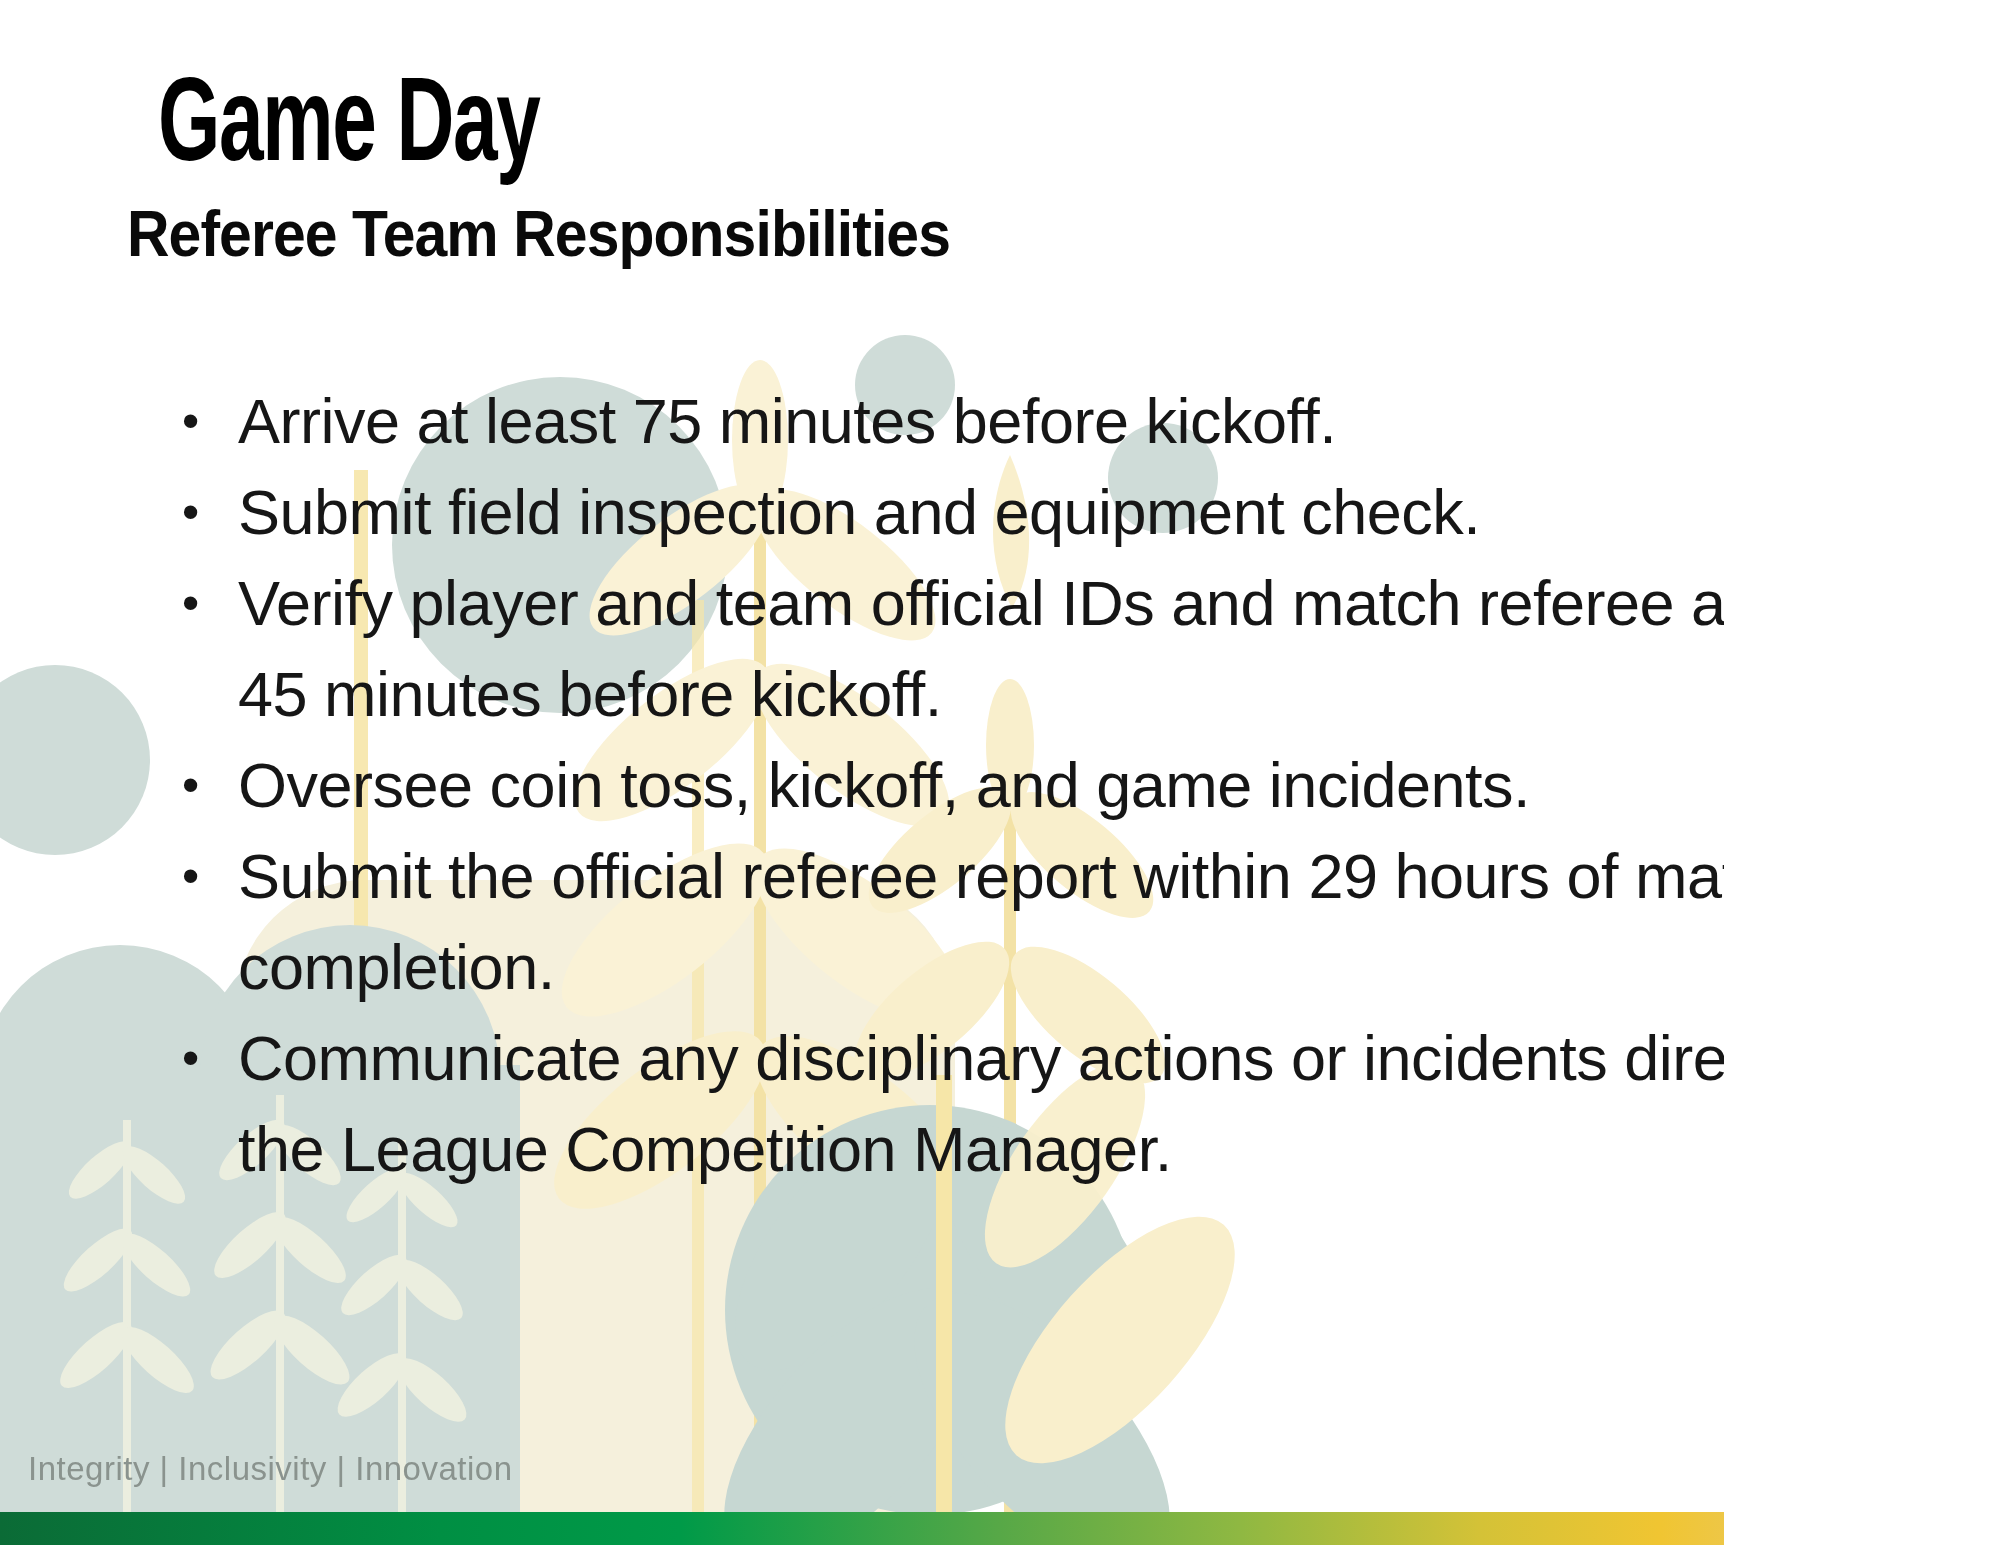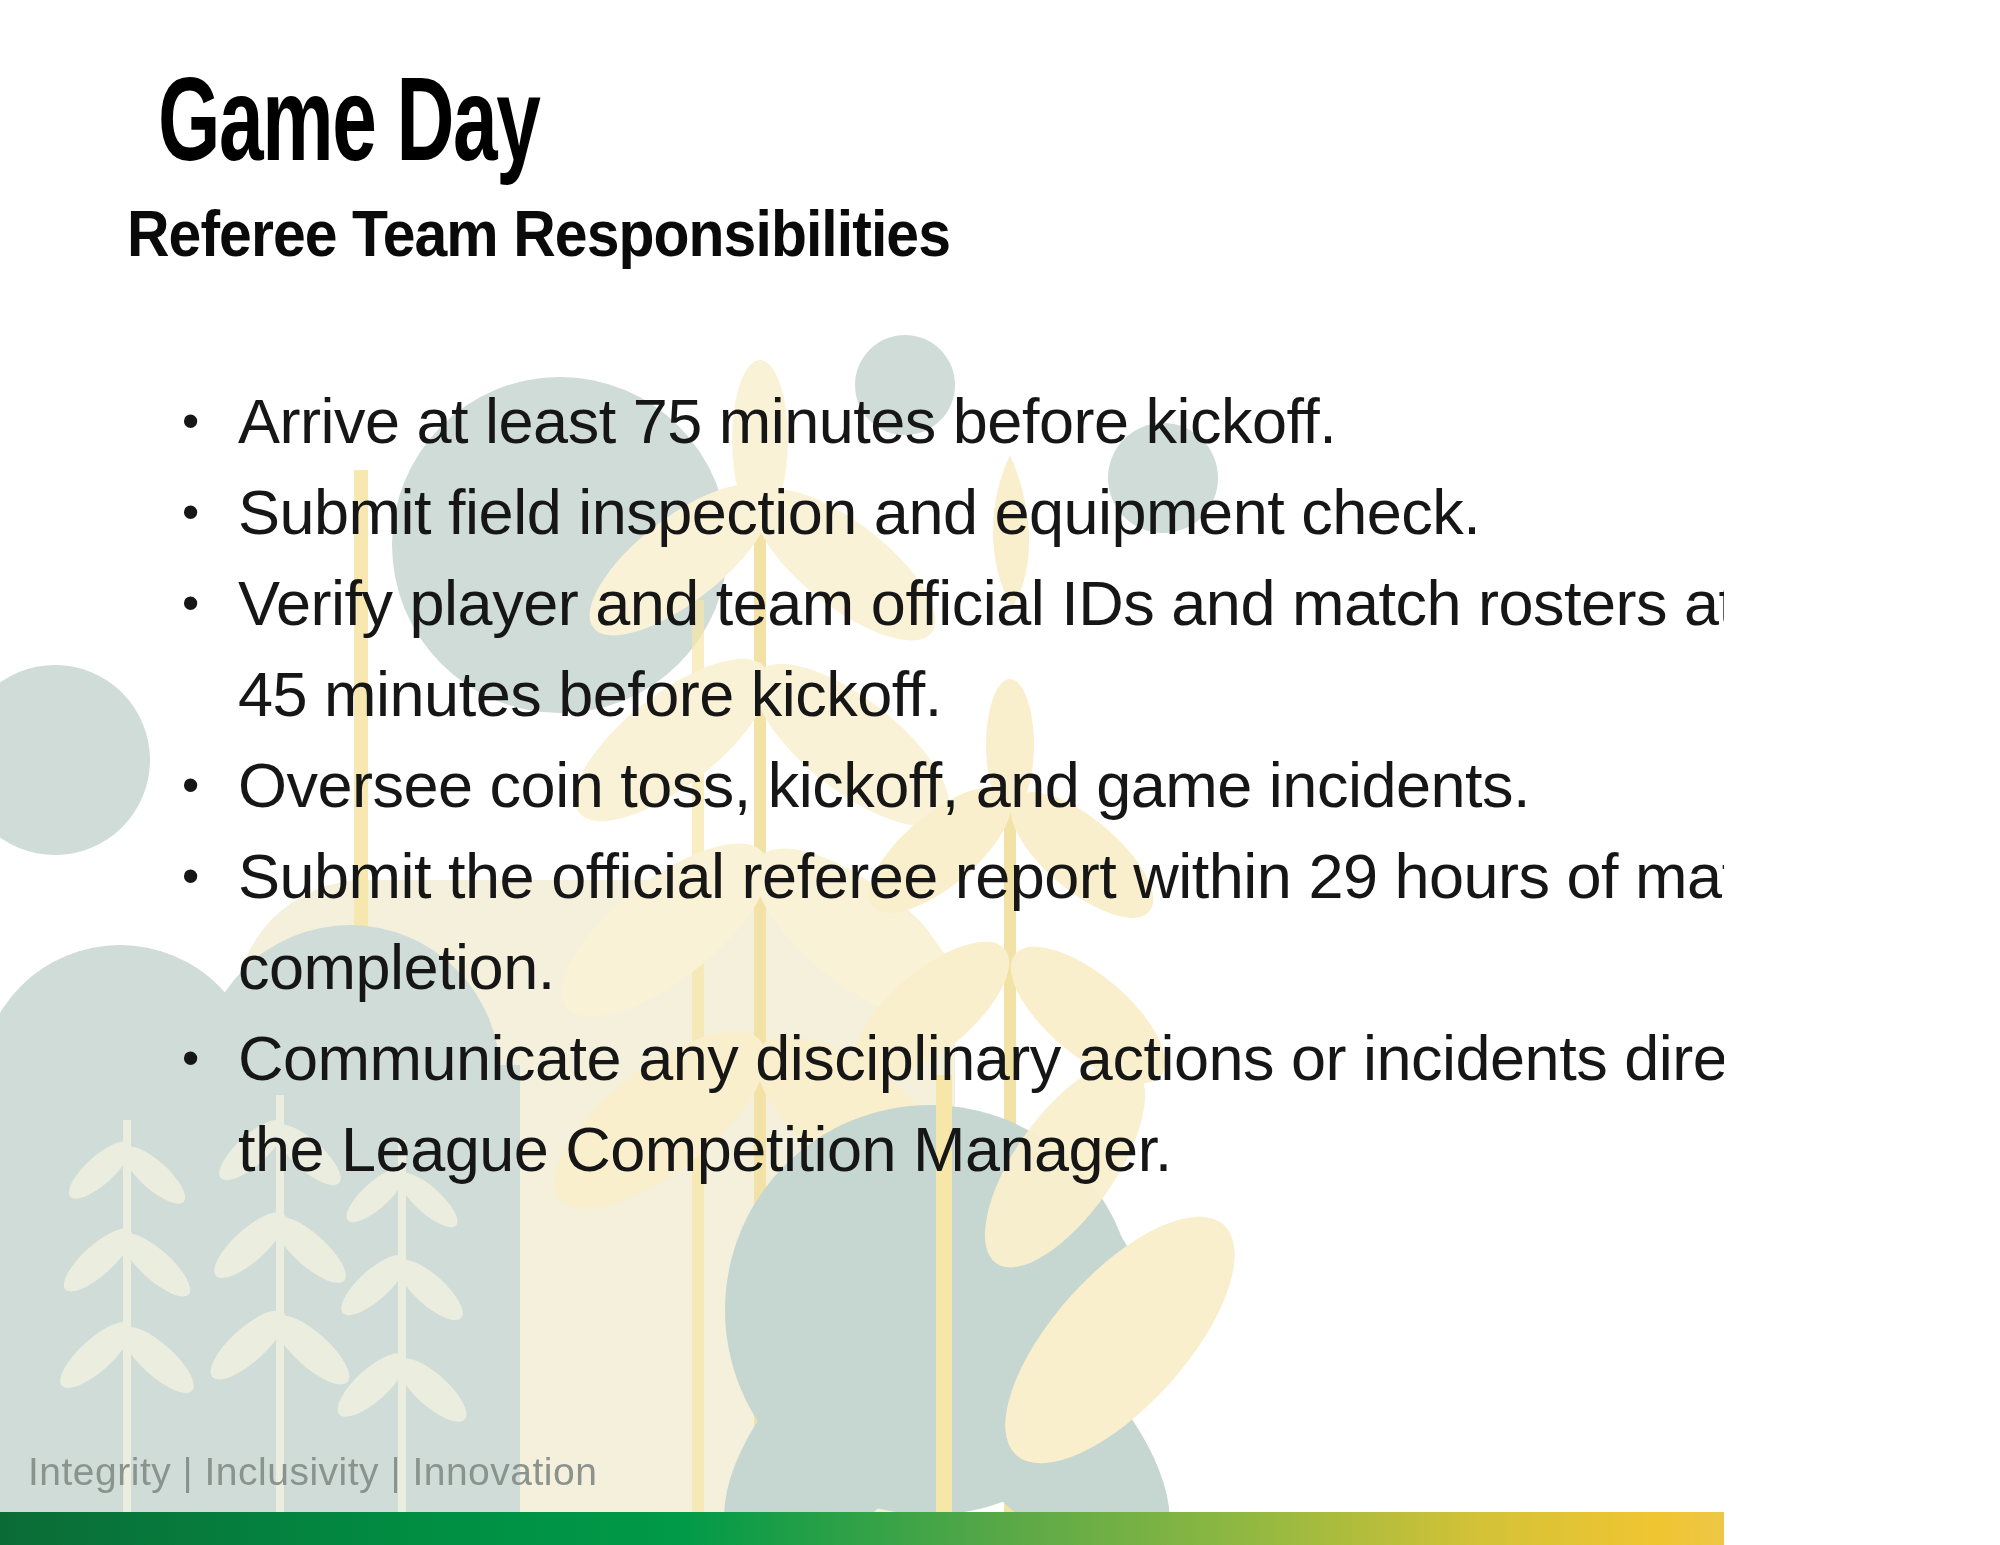--- a/index.html
+++ b/index.html
@@ -43,21 +43,21 @@
     color: #161616; letter-spacing: -0.5px;
   }
   ul.bullets .marker {
     flex: 0 0 56px; width: 56px;
     font-size: 0.78em; line-height: 91px;
   }
   ul.bullets .content { flex: 1 1 auto; }
   ul.bullets b { font-weight: 400; }
   .footer {
     position: absolute; left: 28px; top: 1450px;
-    font-size: 39px; color: #8a938e; letter-spacing: 0.5px;
+    font-size: 33px; color: #8a938e; letter-spacing: 0.5px;
     z-index: 3;
   }
   .bottom-bar {
     position: absolute; left: 0; bottom: 0;
     width: 2000px; height: 33px; z-index: 4;
     background: linear-gradient(90deg,
       #0b6b36 0%, #008f43 22%, #009a48 34%, #57a847 50%,
       #8fb842 62%, #d4c237 74%, #f0c532 83%, #e9ca6a 92%, #dfca92 100%);
   }
 </style>
@@ -152,21 +152,21 @@
       <li>
         <span class="marker">•</span>
         <span class="content"><span>Arrive </span><b>at least 75 minutes before kickoff.</b></span>
       </li>
       <li>
         <span class="marker">•</span>
         <span class="content"><span>Submit </span><b>field inspection and equipment check.</b></span>
       </li>
       <li>
         <span class="marker">•</span>
-        <span class="content"><span>Verify </span><b>player and team official IDs</b><span> and </span><b>match rosters</b><span> at least </span><b>45 minutes before kickoff.</b></span>
+        <span class="content"><span>Verify </span><b>player and team official IDs</b><span> and </span><b>match referee</b><span> at least </span><b>45 minutes before kickoff.</b></span>
       </li>
       <li>
         <span class="marker">•</span>
         <span class="content"><span>Oversee </span><b>coin toss, kickoff,</b><span> and </span><b>game incidents.</b></span>
       </li>
       <li>
         <span class="marker">•</span>
         <span class="content"><span>Submit the </span><b>official referee report</b><span> within </span><b>29 hours</b><span> of match completion.</span></span>
       </li>
       <li>

